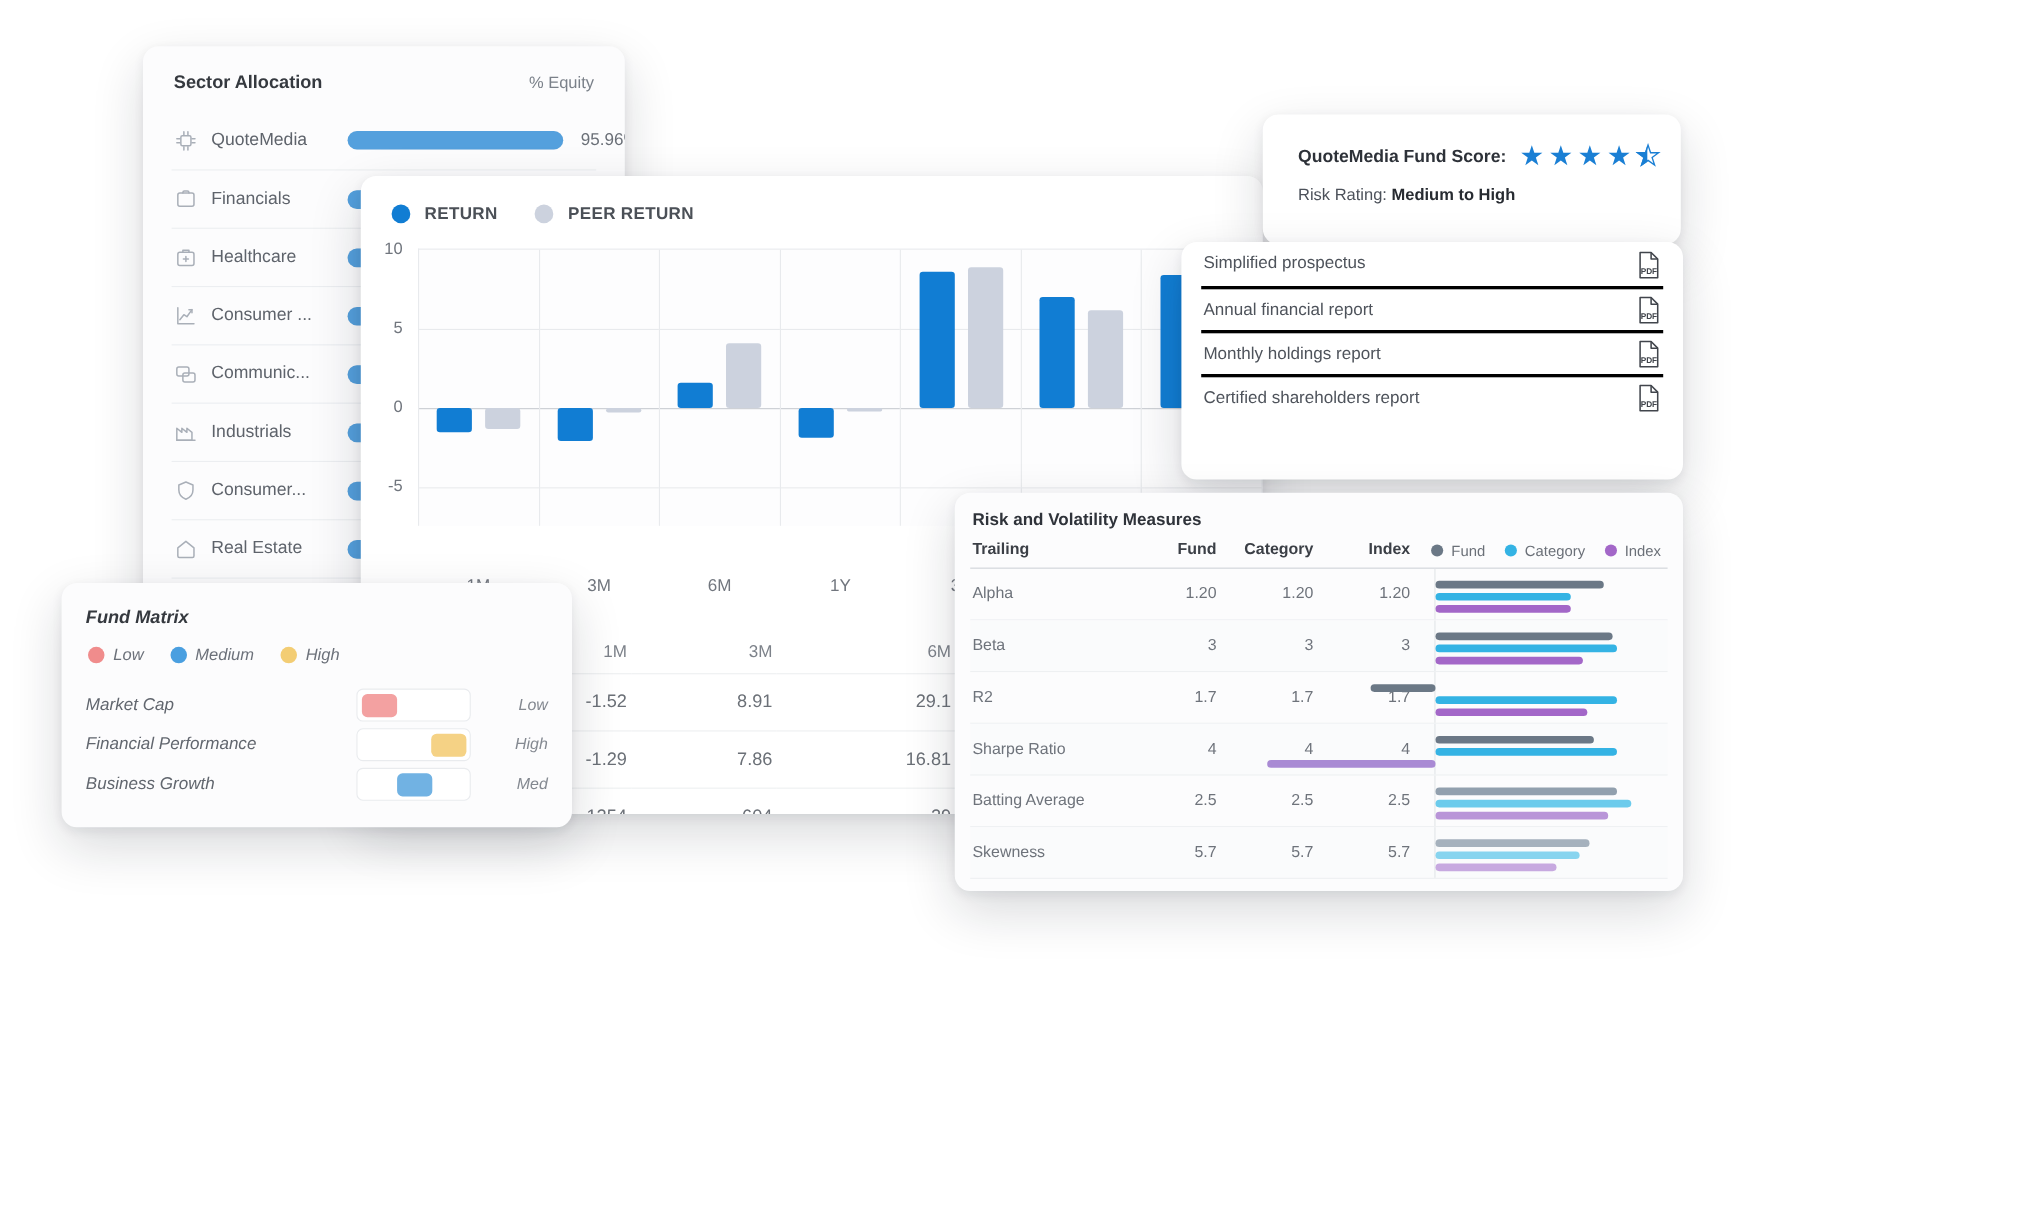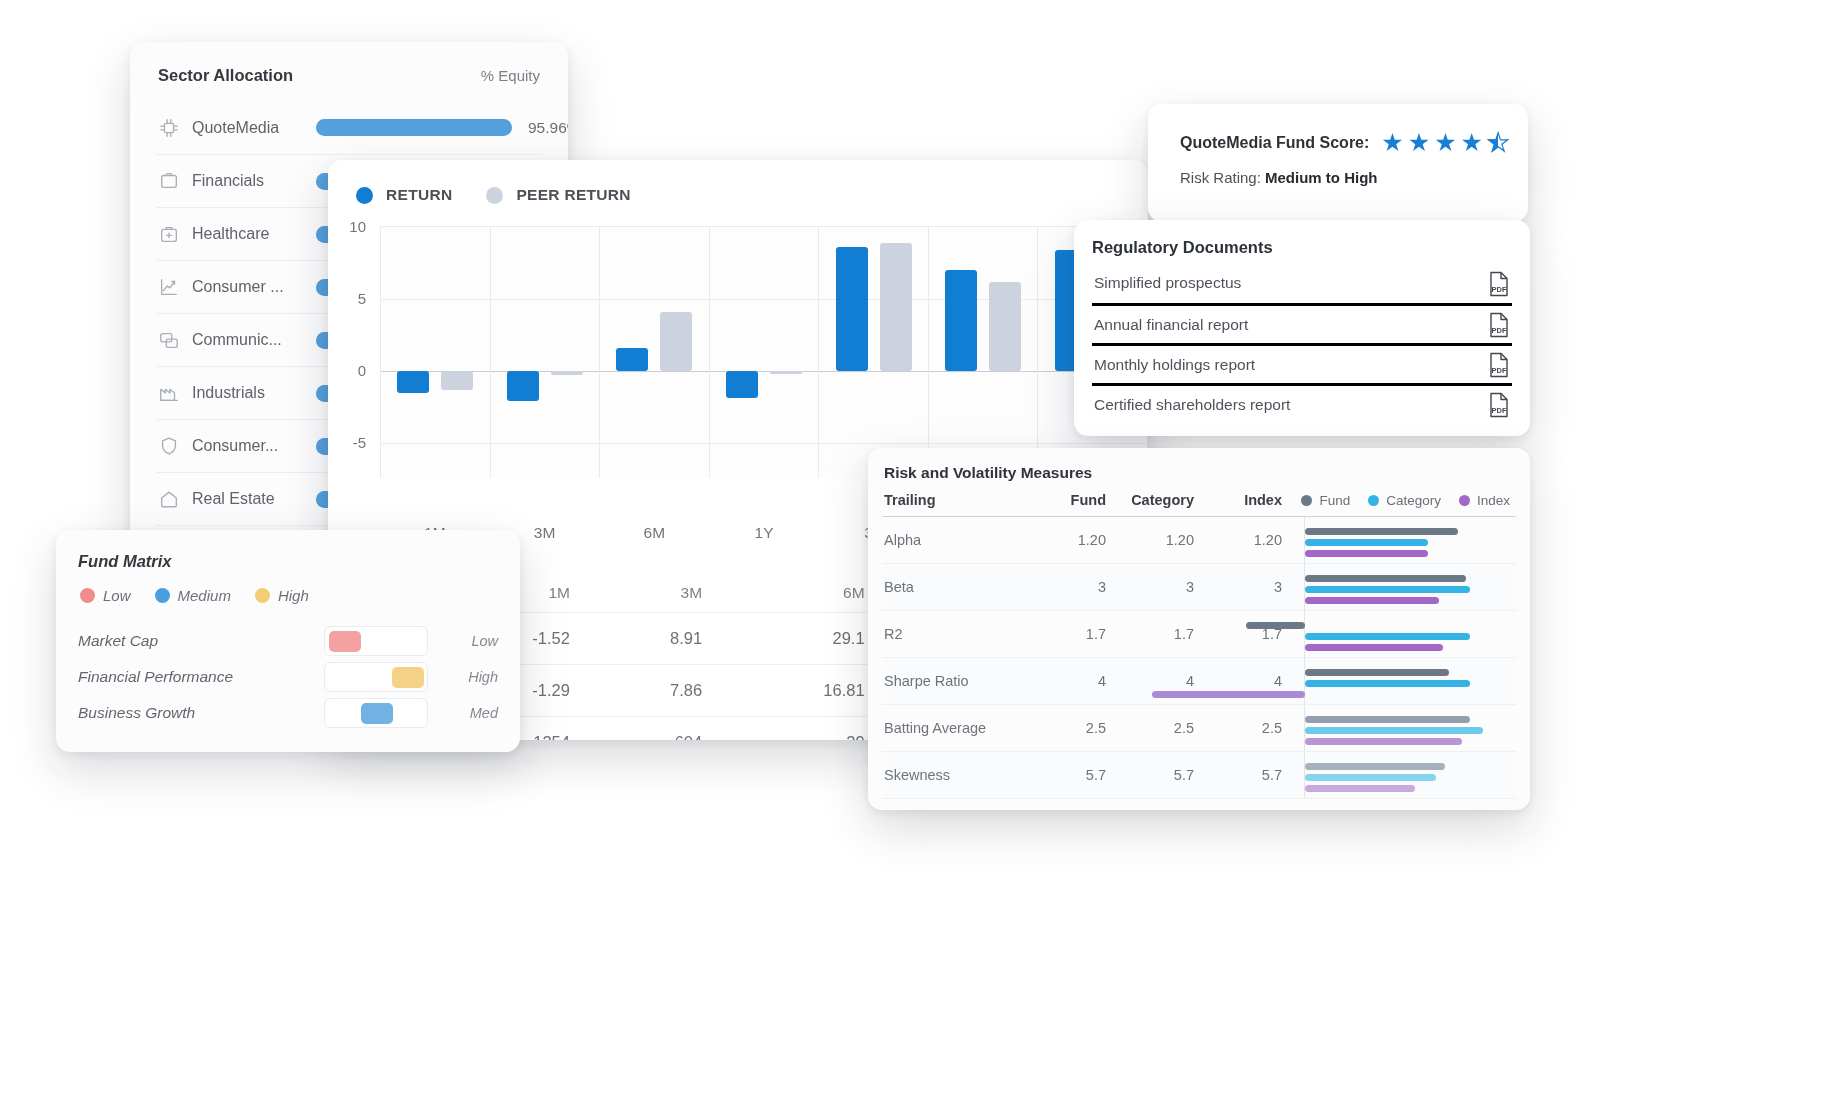--- a/index.html
+++ b/index.html
@@ -39,21 +39,21 @@
     font-size:16px; color:#5e636b; margin-left:10px;
     width:112px; flex:0 0 112px; white-space:nowrap; overflow:hidden;
   }
   .sector-bar { position:relative; height:17px; width:196px; flex:0 0 196px; background:#e7e9ec; border-radius:9px; margin-left:12px; }
   .sector-bar > i { position:absolute; left:0; top:0; bottom:0; border-radius:9px; background:#54a0dd; display:block; }
   .sector-val { font-size:15.5px; color:#6a6f77; margin-left:16px; white-space:nowrap; }
 
   
   #chart-card { left:328px; top:160px; width:820px; height:580px; padding:0; overflow:hidden; }
   .legend { display:flex; align-items:center; gap:34px; padding:26px 0 0 28px; }
-  .legend-item { display:flex; align-items:flex-end; gap:13px; }
+  .legend-item { display:flex; align-items:flex-start; gap:13px; }
   .legend-dot { width:17px; height:17px; border-radius:50%; }
   .legend-label { font-size:15.5px; font-weight:bold; letter-spacing:.3px; color:#4b5057; }
   .plot-wrap { position:relative; margin:22px 0 0 0; padding-left:52px; padding-right:0; height:286px; }
   .y-axis { position:absolute; left:0; top:0; width:44px; height:252px;padding-left:32px; }
   .y-tick { position:absolute; right:6px; font-size:15px; color:#71767e; transform:translateY(-50%); }
   .plot {
     position:relative; height:252px; border-top:1px solid #e8eaed;
     border-left:1px solid #e8eaed; display:flex;
     background:#fdfdfe;
   }
@@ -471,21 +471,20 @@
           <span class="star half">★</span>
         </div>
     </div>
     <div class="qm-row2">
       <span>Risk Rating:</span>
       <b>Medium to High</b>
     </div>
   </div>
 
   <div class="card white" id="docs-card">
-    <div class="doc-title">Regulatory Documents</div>
     <div id="doc-rows">
         <div class="doc-row">
           <span class="doc-name">Simplified prospectus</span>
           <span class="pdf-ico"><svg width="22" height="26" viewBox="0 0 22 26">
               <path d="M3 1.5h10l6 6v17H3z" fill="none" stroke="#41454c" stroke-width="1.4" stroke-linejoin="round"></path>
               <path d="M13 1.5v6h6" fill="none" stroke="#41454c" stroke-width="1.4" stroke-linejoin="round"></path>
               <text x="11" y="21" font-family="Liberation Sans, sans-serif" font-size="7.5" font-weight="bold" fill="#41454c" text-anchor="middle">PDF</text>
             </svg></span>
         </div>
         <div class="doc-row">

